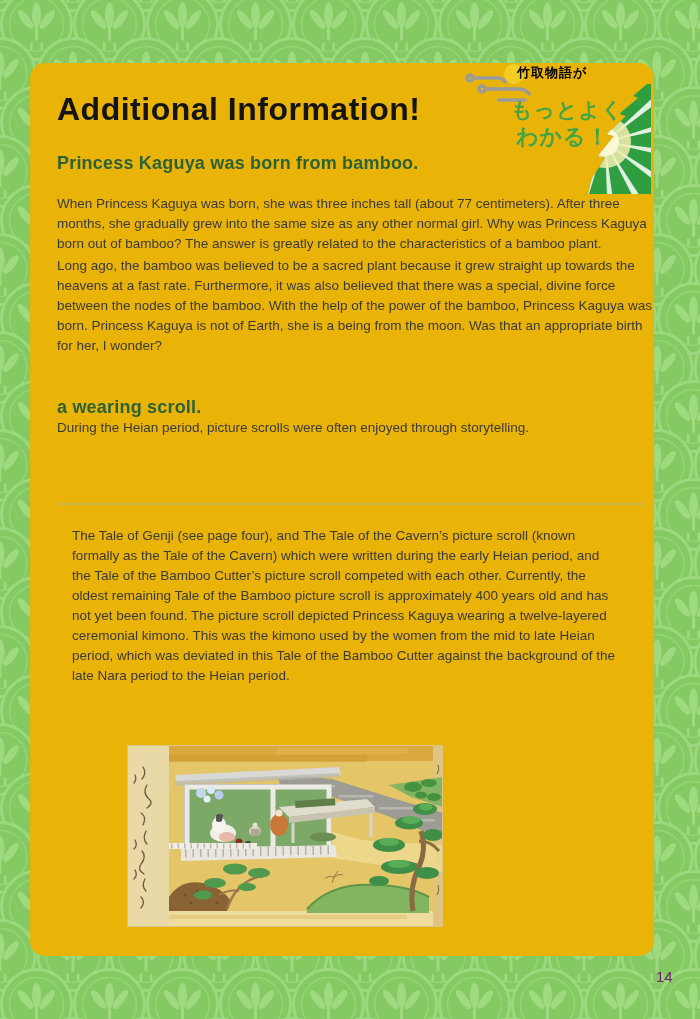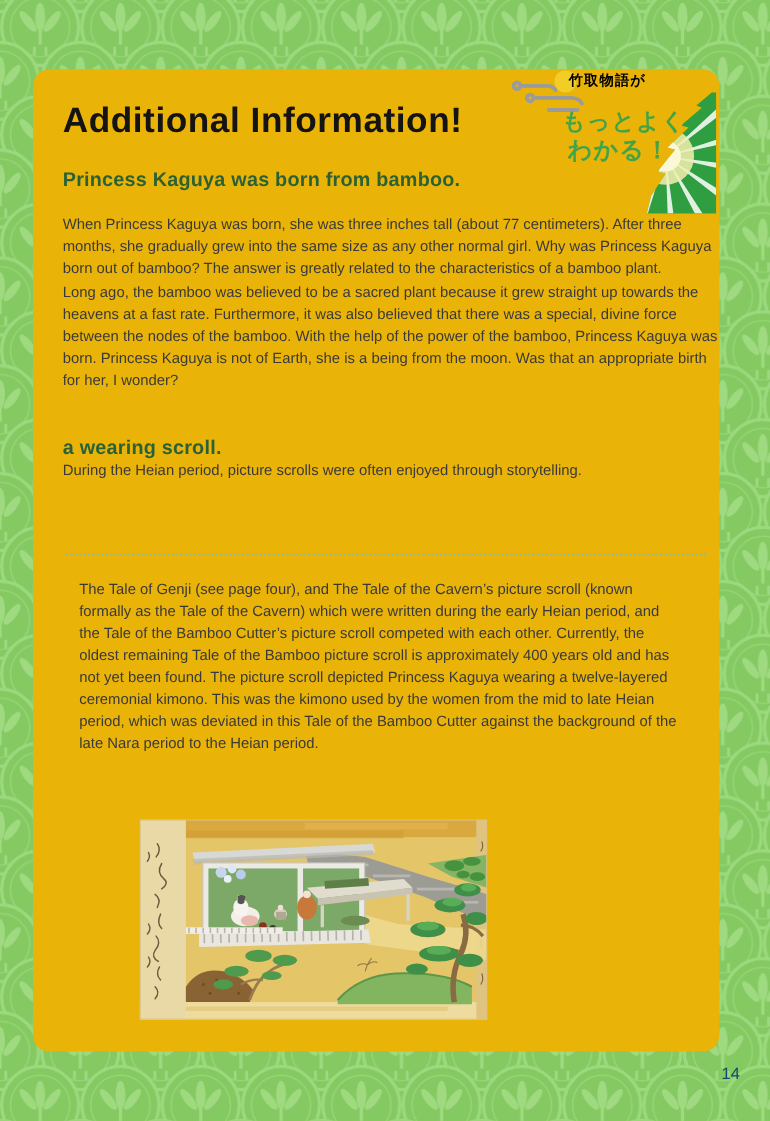--- a/index.html
+++ b/index.html
@@ -84,21 +84,21 @@
     font-size: 22px; font-weight: 700;
     color: #43a447; letter-spacing: 1px;
     white-space: nowrap;
     text-align: center;
   }
 
   .page-number {
     position: absolute;
     left: 656px; top: 968px;
     font-size: 15px;
-    color: #0c4a6e;
+    color: #701a75;
     z-index: 2;
   }
 </style>
 </head>
 <body>
 
 <svg class="pattern-bg" width="700" height="1019" viewBox="0 0 700 1019">
   <defs>
     <g id="bmotif">
       <circle r="35" fill="#84c961" stroke="#9cd97e" stroke-width="3"></circle>

